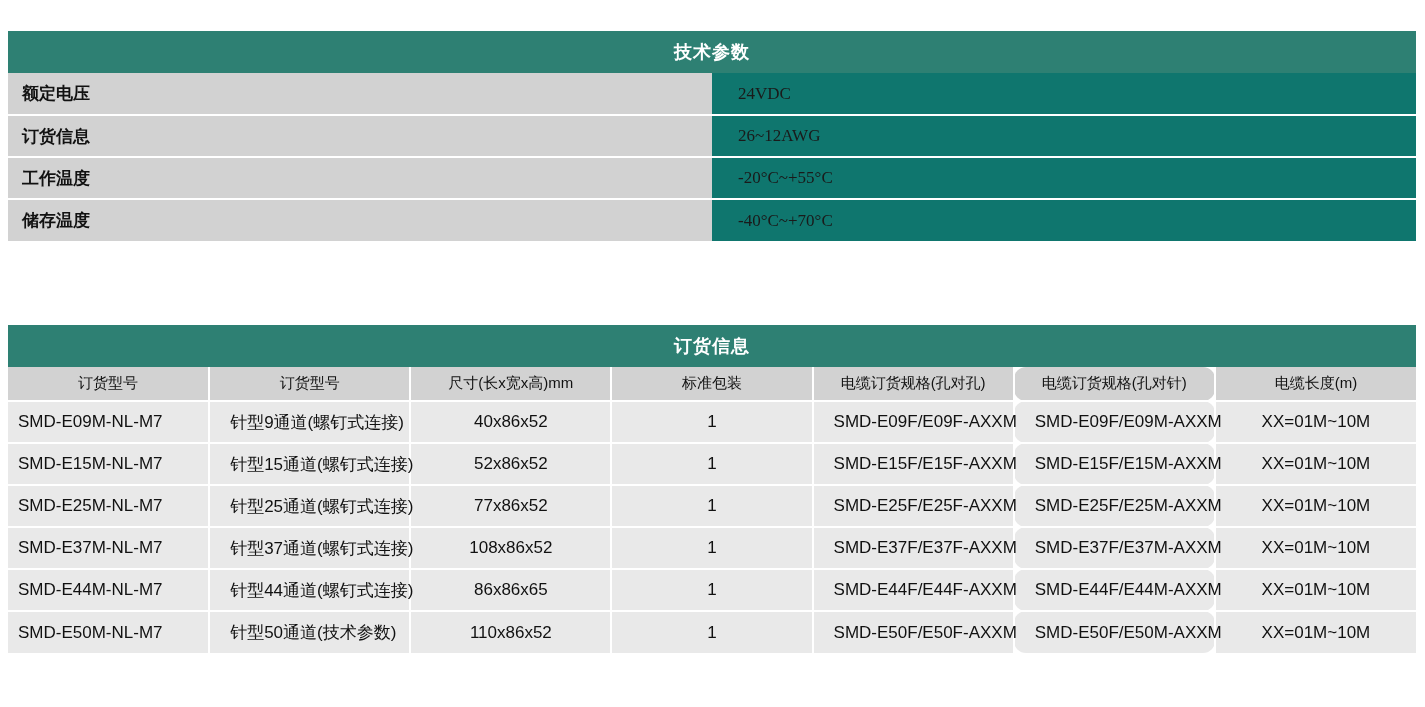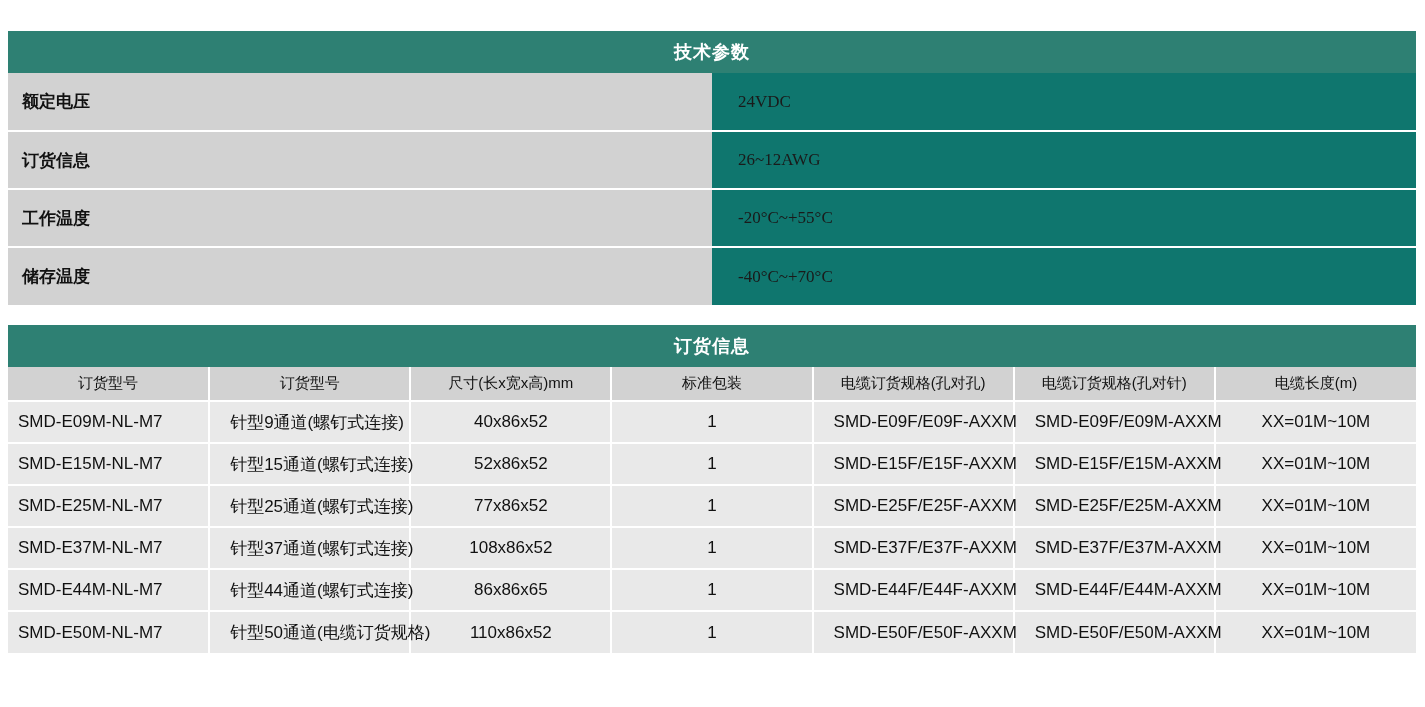--- a/index.html
+++ b/index.html
@@ -39,21 +39,21 @@
     color: #ffffff;
     font-size: 18px;
     font-weight: bold;
     text-align: center;
     height: 42px;
     padding: 0;
     border: none;
     letter-spacing: 1px;
   }
   table.spec td {
-    height: 58px;
+    height: 42px;
     padding: 0 0 0 14px;
     font-size: 17px;
     color: #1a1a1a;
     border-bottom: 2px solid #ffffff;
     vertical-align: middle;
   }
   table.spec td.key {
     width: 566px;
     background: #d2d2d2;
     font-weight: bold;
@@ -114,21 +114,21 @@
   }
   table.order tbody td:last-child { border-right: none; }
   table.order tbody tr:last-child td { border-bottom: none; }
   table.order tbody td.left { text-align: left; padding-left: 10px; }
 
   .c0 { width: 203px; }
   .c1 { width: 258px; }
   .c2 { width: 190px; }
   .c3 { width: 105px; }
   .c4 { width: 232px; }
-  .c5 { width: 250px; }
+  .c5 { width: 250px; border-radius: 12px; }
   .c6 { width: 170px; }
 </style>
 </head>
 <body>
 
 <div class="page">
 
   <div class="spec-block">
     <table class="spec">
       <thead>
@@ -214,21 +214,21 @@
           <td class="c0 left">SMD-E44M-NL-M7</td>
           <td class="c1">针型44通道(螺钉式连接)</td>
           <td class="c2">86x86x65</td>
           <td class="c3">1</td>
           <td class="c4">SMD-E44F/E44F-AXXM</td>
           <td class="c5">SMD-E44F/E44M-AXXM</td>
           <td class="c6">XX=01M~10M</td>
         </tr>
         <tr>
           <td class="c0 left">SMD-E50M-NL-M7</td>
-          <td class="c1">针型50通道(电缆订货规格)</td>
+          <td class="c1">针型50通道(技术参数)</td>
           <td class="c2">110x86x52</td>
           <td class="c3">1</td>
           <td class="c4">SMD-E50F/E50F-AXXM</td>
           <td class="c5">SMD-E50F/E50M-AXXM</td>
           <td class="c6">XX=01M~10M</td>
         </tr>
       </tbody>
     </table>
   </div>
 

